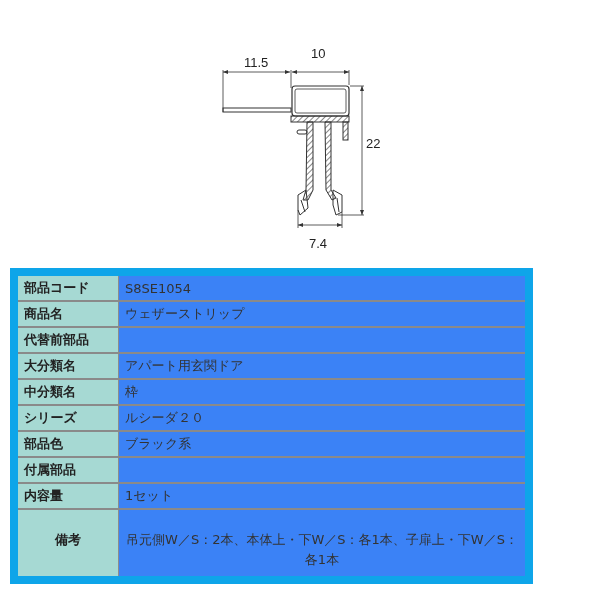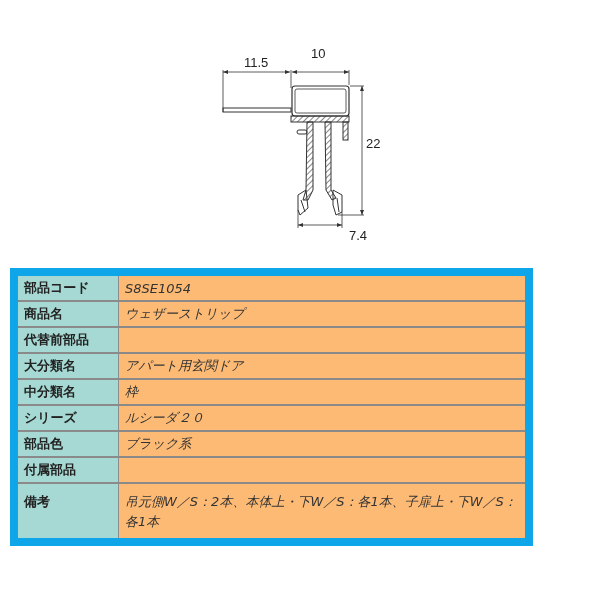--- a/index.html
+++ b/index.html
@@ -15,22 +15,22 @@
   table.spec td {
     border: 1px solid #8c8c8c;
     border-top: 2px solid #8a8a8a;
     font-size: 13px; color: #333; padding: 0 6px;
     height: 24px; vertical-align: middle;
     font-family: "DejaVu Sans", sans-serif;
   }
   table.spec td.lbl {
     width: 88px; background: #a6d9d3; font-weight: bold; color: #222;
   }
-  table.spec td.val { background: #fdba74; font-style: italic; }
-  table.spec tr.tall td { height: 46px; line-height: 20px; vertical-align: top; padding-top: 8px; }
+  table.spec td.val { background: #3b82f6; }
+  table.spec tr.tall td { height: 46px; line-height: 20px; vertical-align: top; padding-top: 20px; text-align: center; }
 </style>
 </head>
 <body>
 
 <div class="drawing">
   <svg width="600" height="260" viewBox="0 0 600 260">
     <defs>
       <pattern id="hatch" patternUnits="userSpaceOnUse" width="4" height="4" patternTransform="rotate(45)">
         <line x1="0" y1="0" x2="0" y2="4" stroke="#333" stroke-width="1.2"></line>
       </pattern>
@@ -73,21 +73,21 @@
 
     <line x1="298" y1="210" x2="298" y2="228" stroke="#333" stroke-width="0.8"></line>
     <line x1="342" y1="212" x2="342" y2="228" stroke="#333" stroke-width="0.8"></line>
     <line x1="298" y1="225" x2="342" y2="225" stroke="#333" stroke-width="0.8"></line>
     <polygon points="298,225 303,223 303,227" fill="#333"></polygon>
     <polygon points="342,225 337,223 337,227" fill="#333"></polygon>
   </svg>
   <span class="dim-label" style="left:244px; top:55px;">11.5</span>
   <span class="dim-label" style="left:311px; top:46px;">10</span>
   <span class="dim-label" style="left:366px; top:136px;text-align:center;">22</span>
-  <span class="dim-label" style="left:309px; top:228px;margin-left:40px;">7.4</span>
+  <span class="dim-label" style="left:309px; top:236px;">7.4</span>
 </div>
 
 <table class="spec">
   <tbody>
       <tr>
     <td class="lbl">部品コード</td>
     <td class="val">S8SE1054</td>
   </tr>
   <tr>
     <td class="lbl">商品名</td>
@@ -110,18 +110,22 @@
     <td class="val">ルシーダ２０</td>
   </tr>
   <tr>
     <td class="lbl">部品色</td>
     <td class="val">ブラック系</td>
   </tr>
   <tr>
     <td class="lbl">付属部品</td>
     <td class="val"></td>
   </tr>
+  <tr>
+    <td class="lbl">内容量</td>
+    <td class="val">1セット</td>
+  </tr>
   <tr class="tall">
     <td class="lbl">備考</td>
     <td class="val">吊元側W／S：2本、本体上・下W／S：各1本、子扉上・下W／S：各1本</td>
   </tr>
 </tbody>
   </table>
 
 </body></html>

